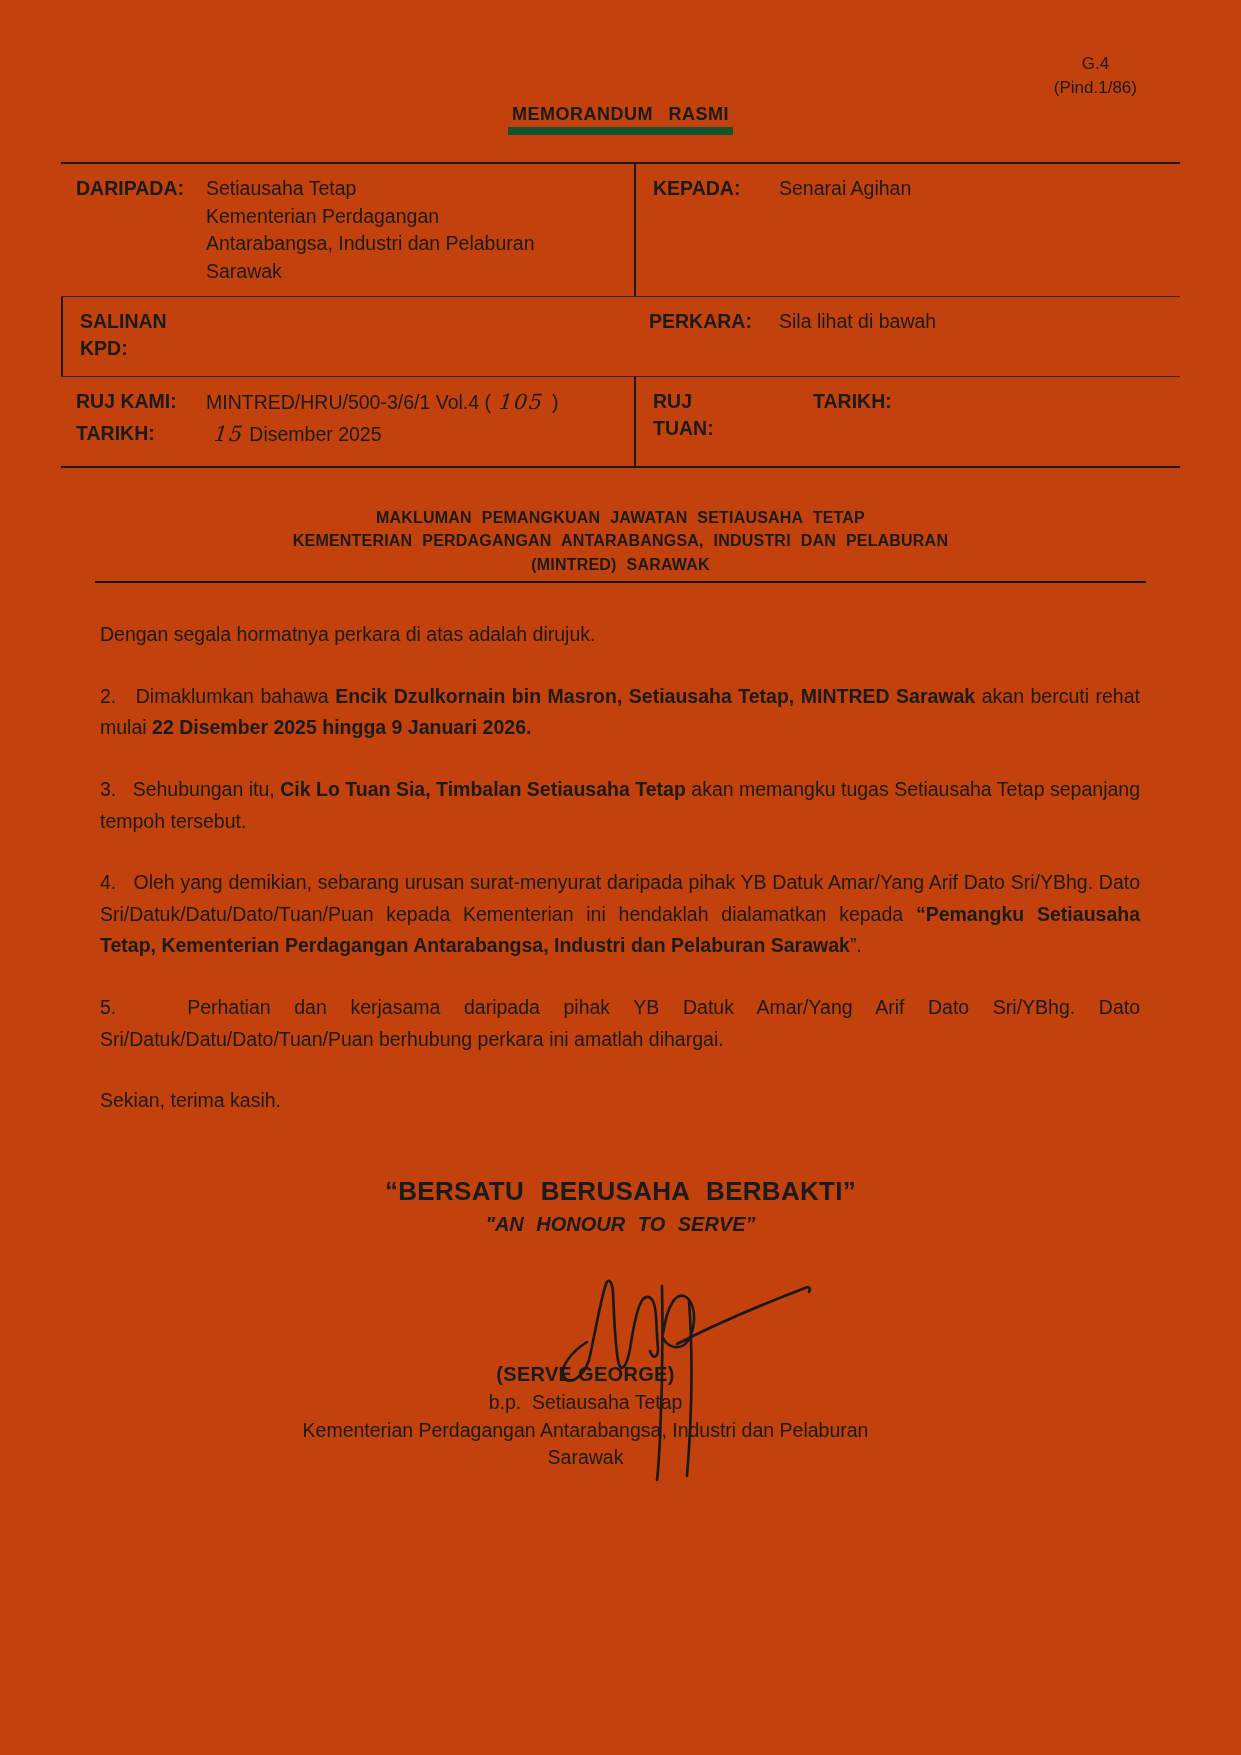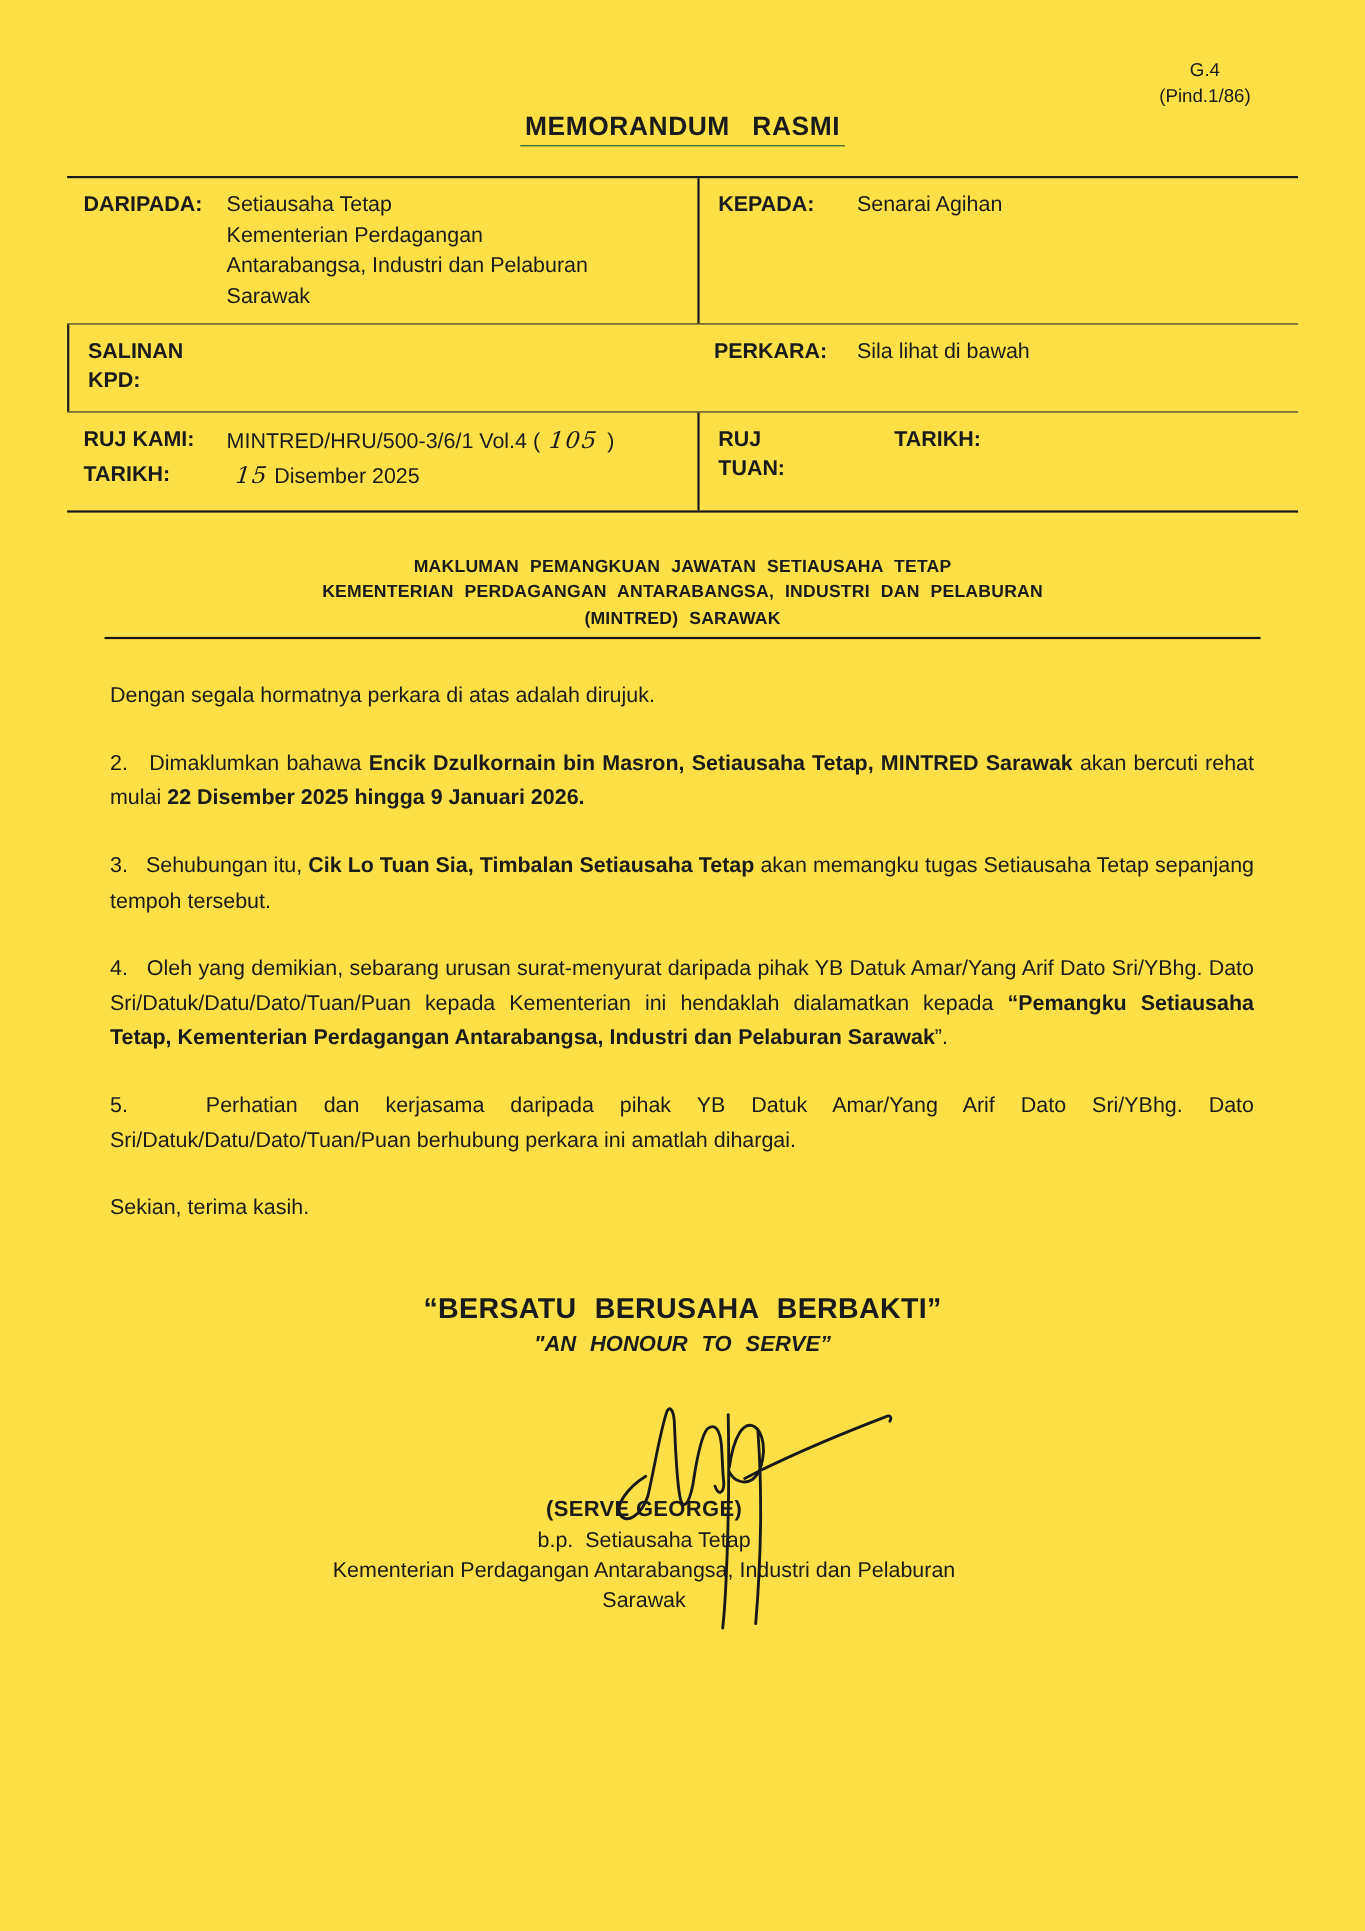--- a/index.html
+++ b/index.html
@@ -1,21 +1,21 @@
 <!DOCTYPE html>
 <html><head>
 <meta charset="utf-8">
 <style>
   * { box-sizing: border-box; }
   html,body { margin:0; padding:0; background:#e8e8e8; }
   .page {
     position: relative;
     width: 1241px; height: 1755px;
     margin: 0 auto;
-    background: #fde047;
+    background: #c2410c;
     color: #1b1b1b;
     font-family: "Liberation Sans", "DejaVu Sans", sans-serif;
     font-size: 19.5px;
     overflow: hidden;
   }
   .b { font-weight: bold; }
   .hand {
     font-family: "DejaVu Serif", serif;
     font-style: italic;
     font-size: 21px;
@@ -27,23 +27,23 @@
   
   .form-code {
     position: absolute; top: 52px; right: 104px;
     text-align: center; font-size: 17px; line-height: 1.4;
   }
 
   
   .title-wrap { padding-top: 102px; text-align: center; }
   .title {
     display: inline-block;
-    font-size: 24px; font-weight: bold;
+    font-size: 18px; font-weight: bold;
     letter-spacing: 0.5px; word-spacing: 0.55em;
-    border-bottom: 1px solid #14532d;
+    border-bottom: 8px solid #14532d;
     padding: 0 4px 2px 4px;
   }
 
   
   .memo-table {
     margin: 27px 61px 0 61px;
     border-top: 2.5px solid #1a1a1a;
     border-bottom: 2.5px solid #1a1a1a;
   }
   .mrow { display: grid; grid-template-columns: 573px 1fr; }

